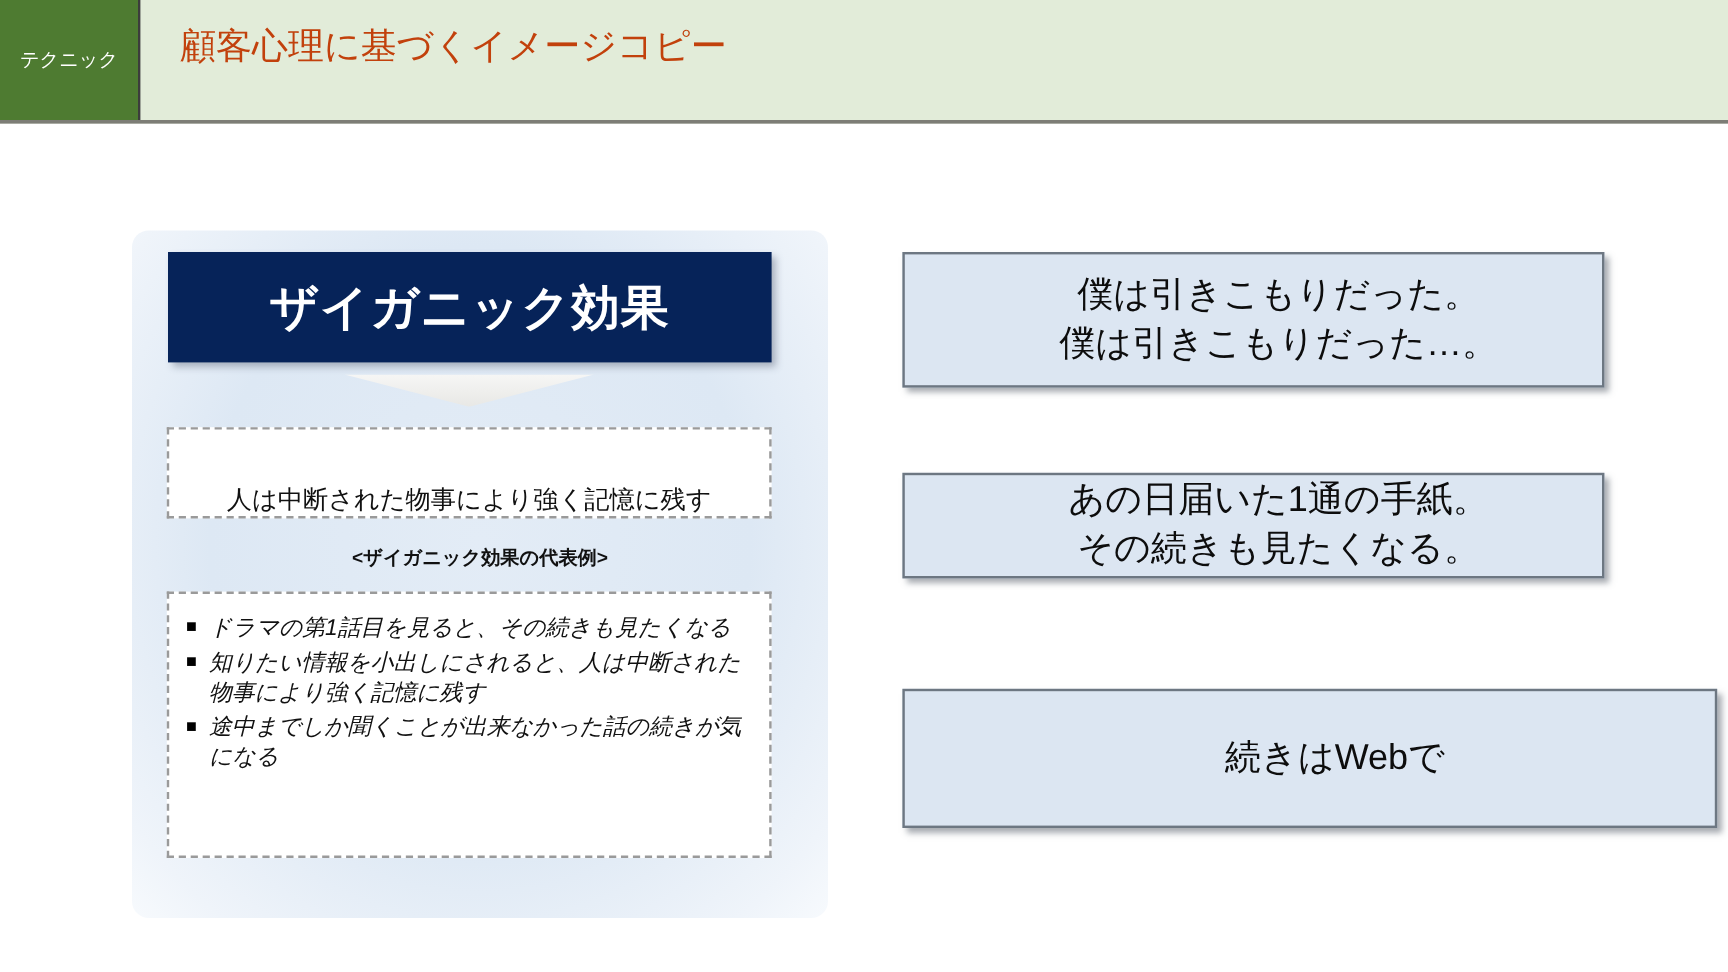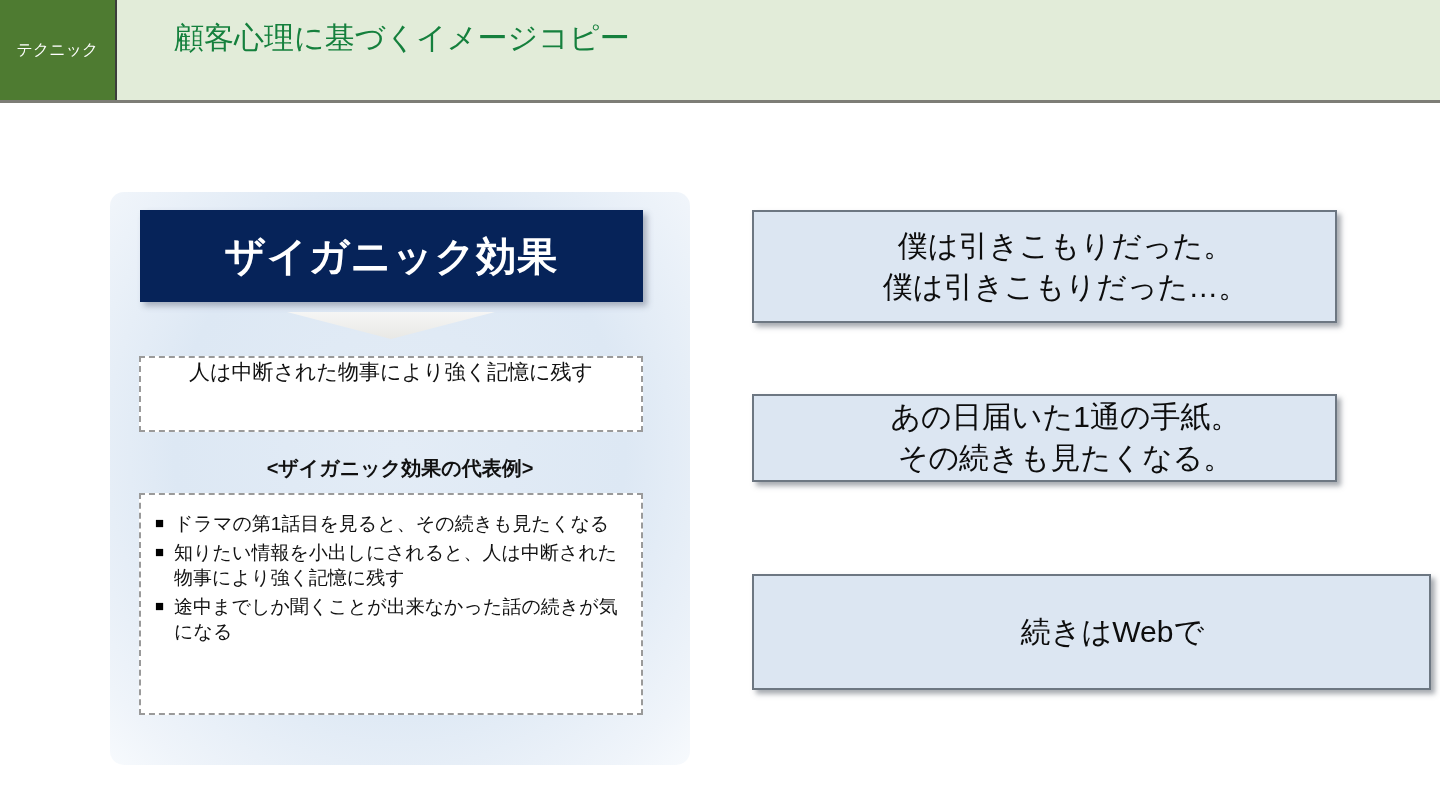--- a/index.html
+++ b/index.html
@@ -53,23 +53,22 @@
     background: #3c3c3c;
   }
   #header-title {
     position: absolute;
     left: 150px;
     top: 0;
     height: 76px;
     display: flex;
     align-items: center;
     font-size: 30px;
-    color: #15803d;
-    white-space: nowrap;
-    margin-left: 24px;
+    color: #c2410c;
+    white-space: nowrap;
   }
 
   
   #left-panel {
     position: absolute;
     left: 110px;
     top: 192px;
     width: 580px;
     height: 573px;
     background: radial-gradient(ellipse at 50% 45%, #e3ecf6 0%, #dde8f4 55%, #eff4fa 88%, #f7fafd 100%);
@@ -108,36 +107,36 @@
   #definition-box {
     position: absolute;
     left: 29px;
     top: 164px;
     width: 504px;
     height: 76px;
     background: #ffffff;
     border: 2px dashed #9a9a9a;
     box-sizing: border-box;
     display: flex;
-    align-items: flex-start;
+    align-items: flex-end;
     justify-content: center;
   }
   #definition-text {
     font-size: 21px;
     color: #111111;
     white-space: nowrap;
   }
 
   #examples-caption {
     position: absolute;
     left: 0;
     top: 263px;
     width: 580px;
     text-align: center;
-    font-size: 20px;
+    font-size: 16px;
     font-weight: bold;
     color: #111111;
   }
 
   #examples-box {
     position: absolute;
     left: 29px;
     top: 301px;
     width: 504px;
     height: 222px;
@@ -156,20 +155,21 @@
   }
   .example-bullet {
     flex: 0 0 auto;
     font-size: 15px;
     line-height: 1.55;
     margin-right: 10px;
     color: #000000;
   }
   .example-text {
     flex: 1 1 auto;
+    font-style: italic;
   }
 
   
   .copy-box {
     position: absolute;
     background: #dce6f2;
     border: 2px solid #6d7782;
     box-sizing: border-box;
     box-shadow: 4px 4px 5px rgba(80, 88, 100, 0.5);
     display: flex;

